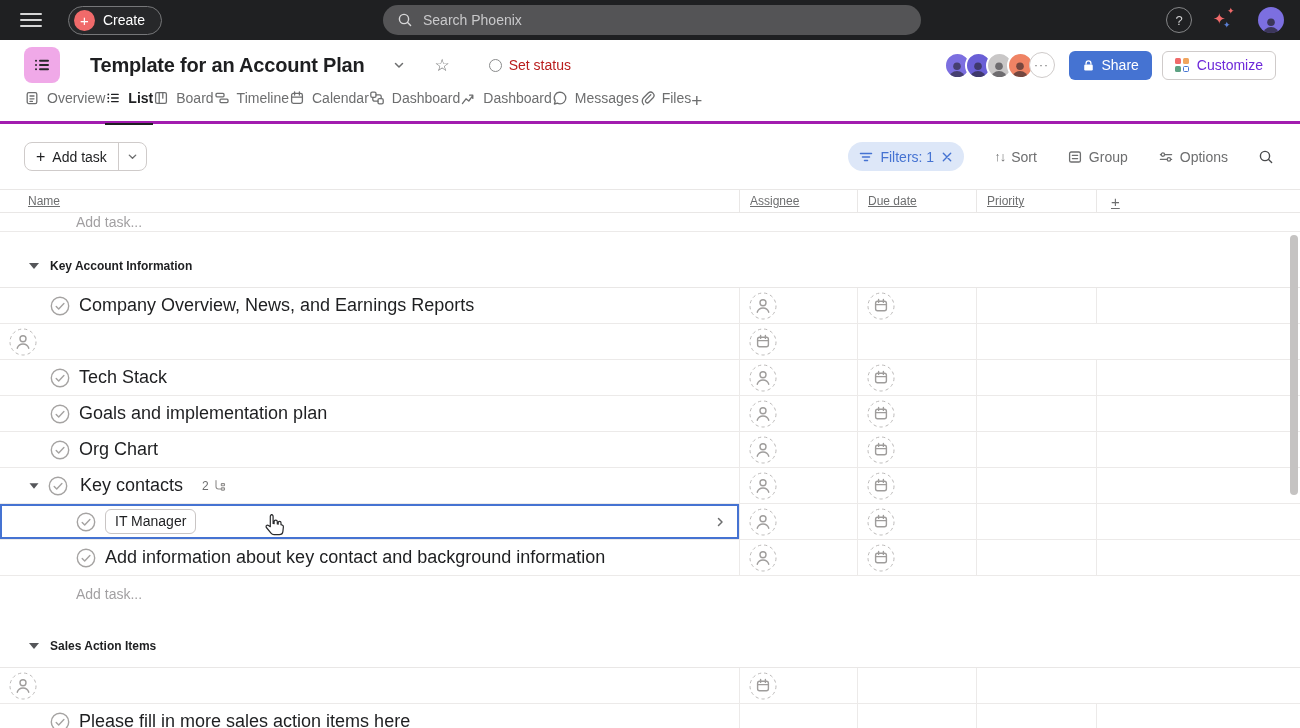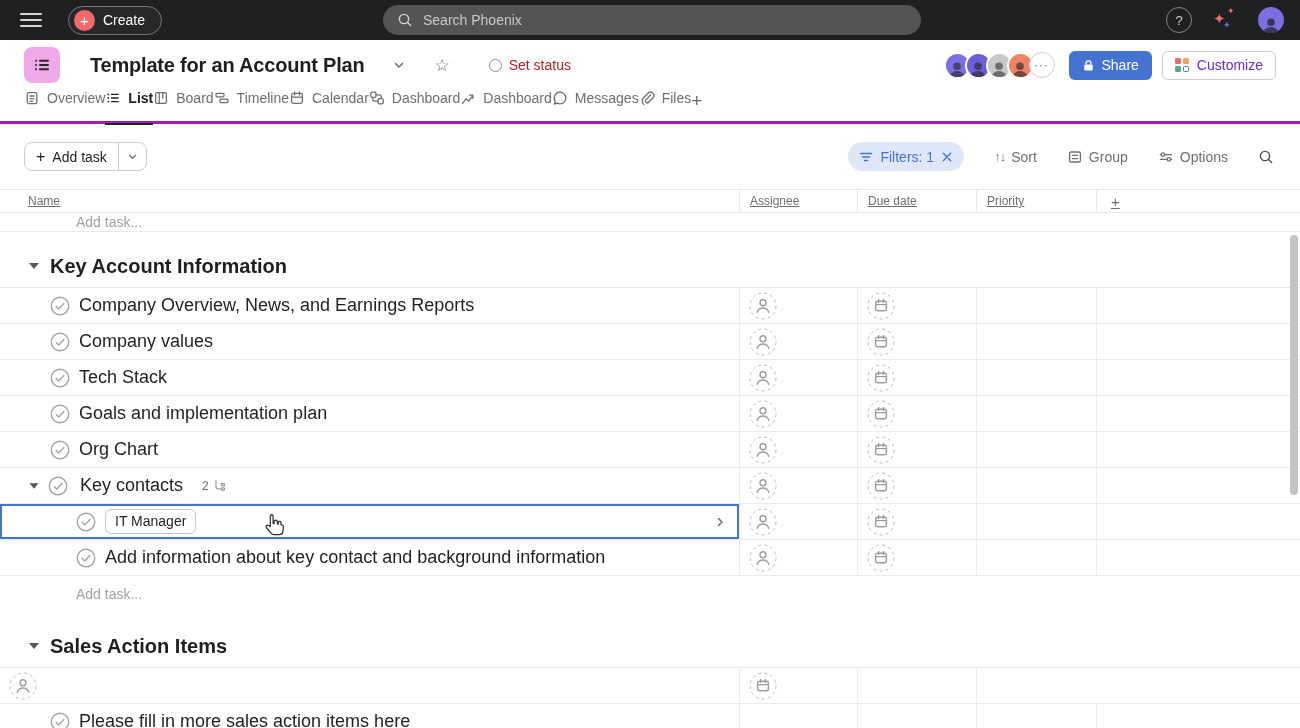--- a/index.html
+++ b/index.html
@@ -82,21 +82,21 @@
     border-top:1px solid #e9e7e6; border-bottom:1px solid #e9e7e6; }
   .th { display:flex; align-items:center; font-size:12px; color:#6d6e6f; border-right:1px solid #e9e7e6; padding-left:10px;text-decoration:underline; }
   .th.name { padding-left:28px; }
   .th.plus { border-right:none; padding-left:14px; font-size:15px; cursor:pointer; }
 
   .content { position:relative; }
   .add-task-row { height:19px; display:flex; align-items:center; border-bottom:1px solid #eceae9;
     color:#a2a0a2; font-size:14px; padding-left:76px; cursor:pointer; overflow:hidden; }
   .section-row { margin-top:13px; height:43px; border-bottom:1px solid #e9e7e6;
     display:flex; align-items:center; gap:11px; padding-left:29px; }
-  .section-title { font-size:20px; font-weight:700; cursor:pointer; }
+  .section-title { font-size:12px; font-weight:700; cursor:pointer; }
   .tri { width:0; height:0; border-left:5px solid transparent; border-right:5px solid transparent;
     border-top:6px solid #55565a; cursor:pointer; flex:none; }
   .tri.small { transform:scale(.9); }
 
   .trow { display:grid; grid-template-columns:740px 118px 119px 120px 1fr; height:36px; border-bottom:1px solid #eceae9; cursor:pointer; }
   .tc { border-right:1px solid #eceae9; display:flex; align-items:center; min-width:0; }
   .tc.extra { border-right:none; }
   .tc.name { padding-left:50px; gap:9px; }
   .tc.name.toggle { padding-left:29px; }
   .trow.sub .tc.name { padding-left:76px;text-align:center; }
@@ -390,27 +390,20 @@
           <circle cx="14" cy="14" r="13" stroke="#bcbab9" stroke-dasharray="3.2 3"></circle>
           <rect x="8.6" y="9.2" width="10.8" height="9.6" rx="2" stroke="#9f9d9c" stroke-width="1.4"></rect>
           <path d="M8.6 12.6h10.8M11.6 7.4v3M16.4 7.4v3" stroke="#9f9d9c" stroke-width="1.4" stroke-linecap="round"></path>
         </svg>
       </div>
     <div class="tc"></div>
     <div class="tc extra"></div>
   </div>
 
   <div class="trow">
-    <div class="tc name">
-      <svg width="20" height="20" viewBox="0 0 20 20" fill="none" stroke="#a5a3a2" stroke-width="1.4" stroke-linecap="round" stroke-linejoin="round">
-          <circle cx="10" cy="10" r="8.7"></circle>
-          <path d="M6.2 10.4l2.5 2.5 5.2-5.5"></path>
-        </svg>
-      <span class="task-label">Company values</span>
-    </div>
     <div class="tc assignee">
         <svg width="28" height="28" viewBox="0 0 28 28" fill="none">
           <circle cx="14" cy="14" r="13" stroke="#bcbab9" stroke-dasharray="3.2 3"></circle>
           <circle cx="14" cy="10.8" r="3" stroke="#9f9d9c" stroke-width="1.4"></circle>
           <path d="M8.2 20.2c.9-2.7 3.1-4.2 5.8-4.2s4.9 1.5 5.8 4.2" stroke="#9f9d9c" stroke-width="1.4" stroke-linecap="round"></path>
         </svg>
       </div>
     <div class="tc due">
         <svg width="28" height="28" viewBox="0 0 28 28" fill="none">
           <circle cx="14" cy="14" r="13" stroke="#bcbab9" stroke-dasharray="3.2 3"></circle>

